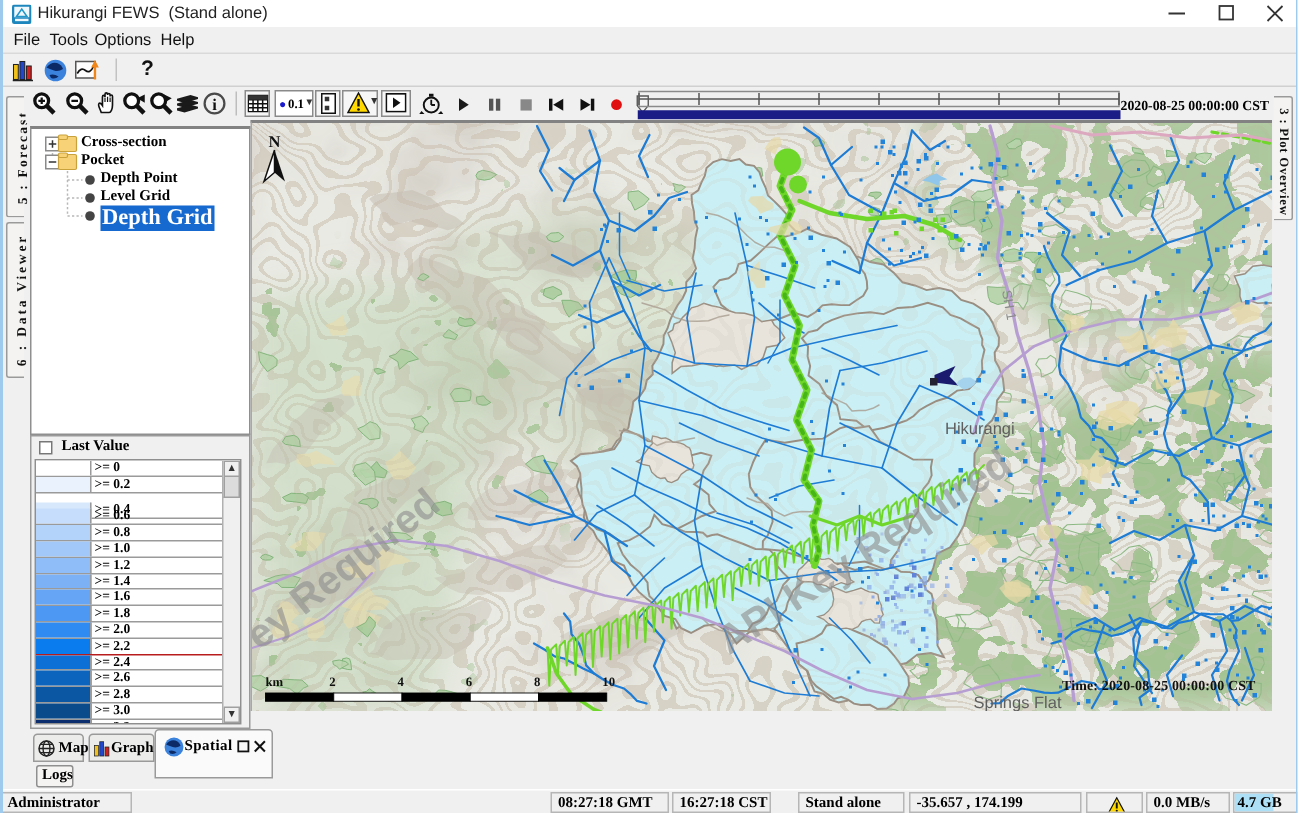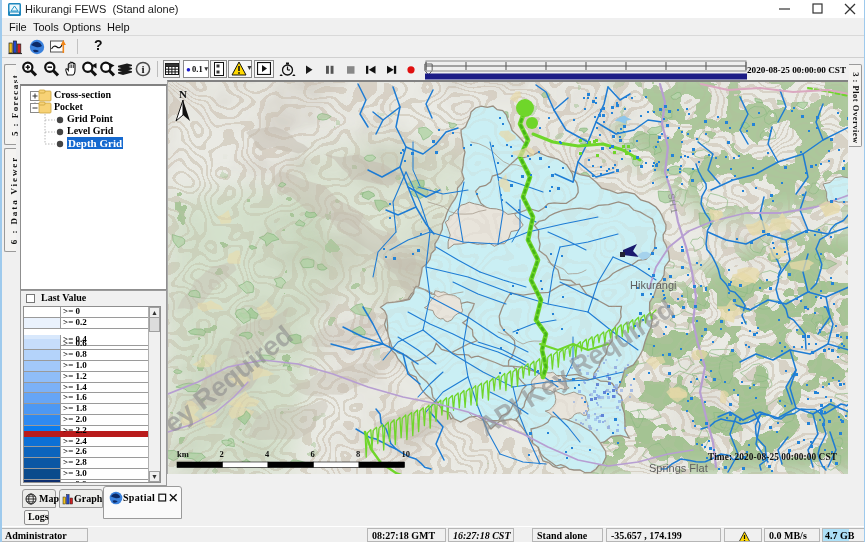--- a/index.html
+++ b/index.html
@@ -209,23 +209,23 @@
       <rect x="14" y="15" width="12" height="10" rx="1" fill="#f7d276" stroke="#caa23c" stroke-width="0.8"></rect>
       <rect x="14" y="14" width="6" height="3" rx="1" fill="#f7d276" stroke="#caa23c" stroke-width="0.8"></rect>
     </g>
 
     <circle cx="35" cy="32" r="3.2" fill="#444"></circle>
     <circle cx="35" cy="44" r="3.2" fill="#444"></circle>
     <circle cx="35" cy="56" r="3.2" fill="#444"></circle>
   </svg>
   <span class="abs px" style="left:33px;top:3px;font-size:10px;">Cross-section</span>
   <span class="abs px" style="left:33px;top:15px;font-size:10px;">Pocket</span>
-  <span class="abs px" style="left:46px;top:27px;font-size:10px;">Grid Point</span>
+  <span class="abs px" style="left:46px;top:27px;font-size:10px;">Depth Point</span>
   <span class="abs px" style="left:46px;top:39px;font-size:10px;">Level Grid</span>
-  <span class="abs px" style="left:46px;top:51px;font-size:11px;background:#1569cf;color:#fff;padding:0 1px;">Depth Grid</span>
+  <span class="abs px" style="left:46px;top:51px;font-size:15px;background:#1569cf;color:#fff;padding:0 1px;">Depth Grid</span>
 </div>
 
 <div class="abs" style="left:20px;top:290px;width:147px;height:196px;background:#f0f0f0;border:1px solid #9a9a9a;">
   <div class="abs" style="left:5px;top:3px;width:9px;height:9px;background:#fff;border:1px solid #777;"></div>
   <span class="abs px" style="left:20px;top:1px;font-size:10px;">Last Value</span>
   <div class="abs" style="left:2px;top:15px;width:138px;height:177px;background:#fff;border:1px solid #8f8f8f;overflow:hidden;">
     <div style="position:absolute;left:0;top:0.0px;width:125px;height:10.80px;border-bottom:1px solid #9a9a9a;box-sizing:border-box;">
         <div style="position:absolute;left:0;top:0;width:37px;height:100%;background:#ffffff;border-right:1px solid #9a9a9a;box-sizing:border-box;"></div>
         <div style="position:absolute;left:39px;top:-1px;font:bold 9px 'Liberation Serif',serif;color:#000;">&gt;= 0</div>
       </div>
@@ -262,21 +262,21 @@
         <div style="position:absolute;left:39px;top:-1px;font:bold 9px 'Liberation Serif',serif;color:#000;">&gt;= 1.6</div>
       </div>
 <div style="position:absolute;left:0;top:97.2px;width:125px;height:10.80px;border-bottom:1px solid #9a9a9a;box-sizing:border-box;">
         <div style="position:absolute;left:0;top:0;width:37px;height:100%;background:#4d98f3;border-right:1px solid #9a9a9a;box-sizing:border-box;"></div>
         <div style="position:absolute;left:39px;top:-1px;font:bold 9px 'Liberation Serif',serif;color:#000;">&gt;= 1.8</div>
       </div>
 <div style="position:absolute;left:0;top:108.0px;width:125px;height:10.80px;border-bottom:1px solid #9a9a9a;box-sizing:border-box;padding-left:48px;">
         <div style="position:absolute;left:0;top:0;width:37px;height:100%;background:#2f8af1;border-right:1px solid #9a9a9a;box-sizing:border-box;"></div>
         <div style="position:absolute;left:39px;top:-1px;font:bold 9px 'Liberation Serif',serif;color:#000;">&gt;= 2.0</div>
       </div>
-<div style="position:absolute;left:0;top:118.8px;width:125px;height:10.80px;border-bottom:6px solid #b91c1c;box-sizing:border-box;">
+<div style="position:absolute;left:0;top:118.8px;width:125px;height:10.80px;border-bottom:1px solid #b91c1c;box-sizing:border-box;">
         <div style="position:absolute;left:0;top:0;width:37px;height:100%;background:#0b7cee;border-right:1px solid #9a9a9a;box-sizing:border-box;"></div>
         <div style="position:absolute;left:39px;top:-1px;font:bold 9px 'Liberation Serif',serif;color:#000;">&gt;= 2.2</div>
       </div>
 <div style="position:absolute;left:0;top:129.6px;width:127px;height:10.80px;border-bottom:1px solid #9a9a9a;box-sizing:border-box;">
         <div style="position:absolute;left:0;top:0;width:37px;height:100%;background:#0c70d6;border-right:1px solid #9a9a9a;box-sizing:border-box;"></div>
         <div style="position:absolute;left:39px;top:-1px;font:bold 9px 'Liberation Serif',serif;color:#000;">&gt;= 2.4</div>
       </div>
 <div style="position:absolute;left:0;top:140.4px;width:125px;height:10.80px;border-bottom:1px solid #9a9a9a;box-sizing:border-box;">
         <div style="position:absolute;left:0;top:0;width:37px;height:100%;background:#0c64bd;border-right:1px solid #9a9a9a;box-sizing:border-box;"></div>
         <div style="position:absolute;left:39px;top:-1px;font:bold 9px 'Liberation Serif',serif;color:#000;">&gt;= 2.6</div>
@@ -1274,21 +1274,21 @@
   <span class="abs px" style="left:3px;top:0px;font-size:10px;">Logs</span>
 </div>
 
 <div class="abs" style="left:0;top:526px;width:865px;height:16px;background:#f0f0f0;border-top:1px solid #fff;">
   <div style="position:absolute;left:0;top:1px;width:88px;height:14px;border:1px solid #b6b6b6;background:#f0f0f0;overflow:hidden;">
       <span class="px" style="position:absolute;left:4px;top:1px;font-size:10px;white-space:nowrap;">Administrator</span>
     </div>
   <div style="position:absolute;left:367px;top:1px;width:79px;height:14px;border:1px solid #b6b6b6;background:#f0f0f0;overflow:hidden;">
       <span class="px" style="position:absolute;left:4px;top:1px;font-size:10px;white-space:nowrap;">08:27:18 GMT</span>
     </div>
-  <div style="position:absolute;left:448px;top:1px;width:66px;height:14px;border:1px solid #b6b6b6;background:#f0f0f0;overflow:hidden;font-style:italic;">
+  <div style="position:absolute;left:448px;top:1px;width:66px;height:14px;border:1px solid #b6b6b6;background:#f0f0f0;overflow:hidden;">
       <span class="px" style="position:absolute;left:4px;top:1px;font-size:10px;white-space:nowrap;">16:27:18 CST</span>
     </div>
   <div style="position:absolute;left:532px;top:1px;width:71px;height:14px;border:1px solid #b6b6b6;background:#f0f0f0;overflow:hidden;">
       <span class="px" style="position:absolute;left:4px;top:1px;font-size:10px;white-space:nowrap;">Stand alone</span>
     </div>
   <div style="position:absolute;left:606px;top:1px;width:115px;height:14px;border:1px solid #b6b6b6;background:#f0f0f0;overflow:hidden;">
       <span class="px" style="position:absolute;left:4px;top:1px;font-size:10px;white-space:nowrap;">-35.657 , 174.199</span>
     </div>
   <div style="position:absolute;left:724px;top:1px;width:38px;height:14px;border:1px solid #b6b6b6;background:#f0f0f0;overflow:hidden;">
       <svg style="position:absolute;left:13px;top:1.5px" width="13" height="12" viewBox="0 0 16 15">

